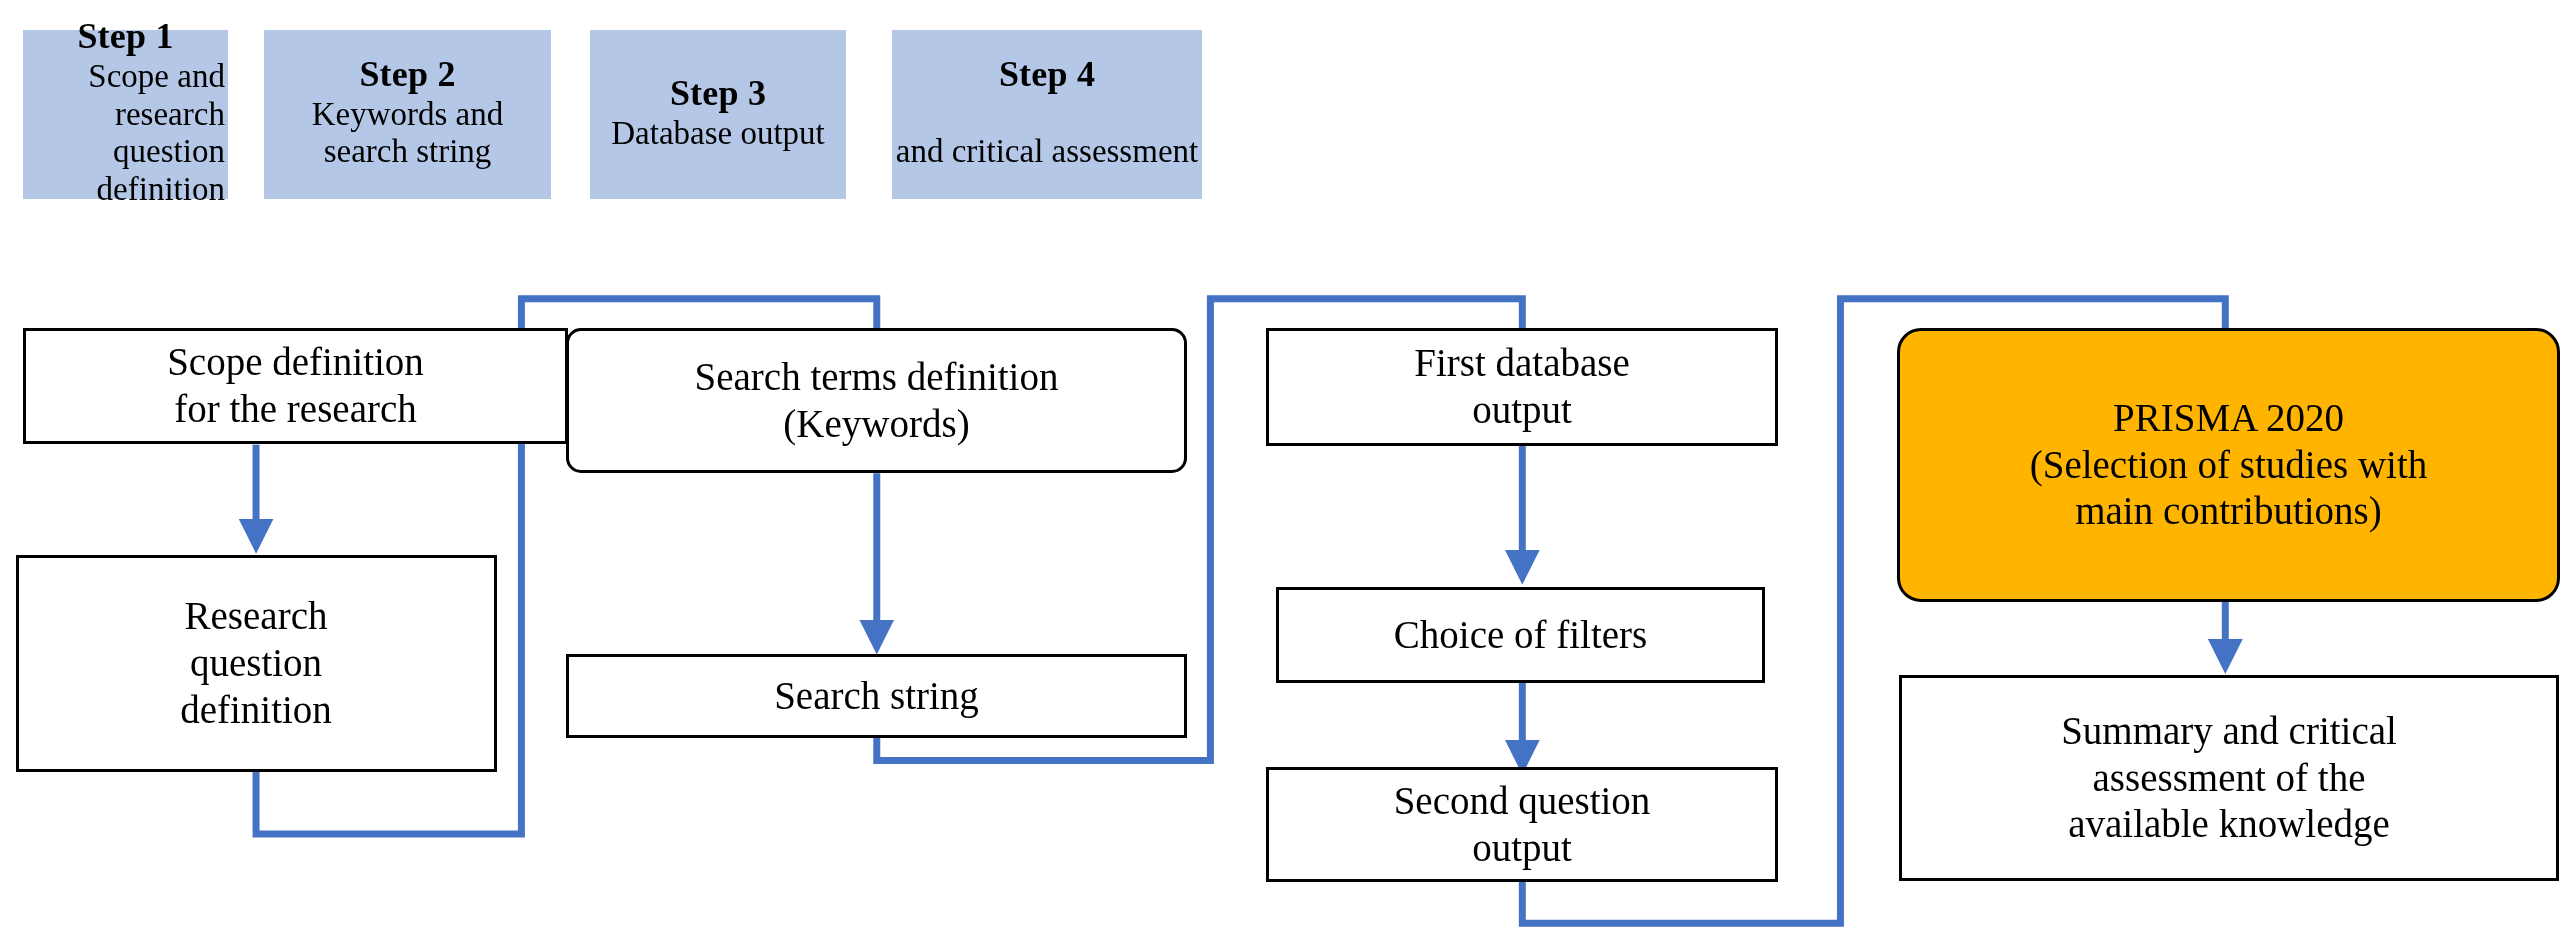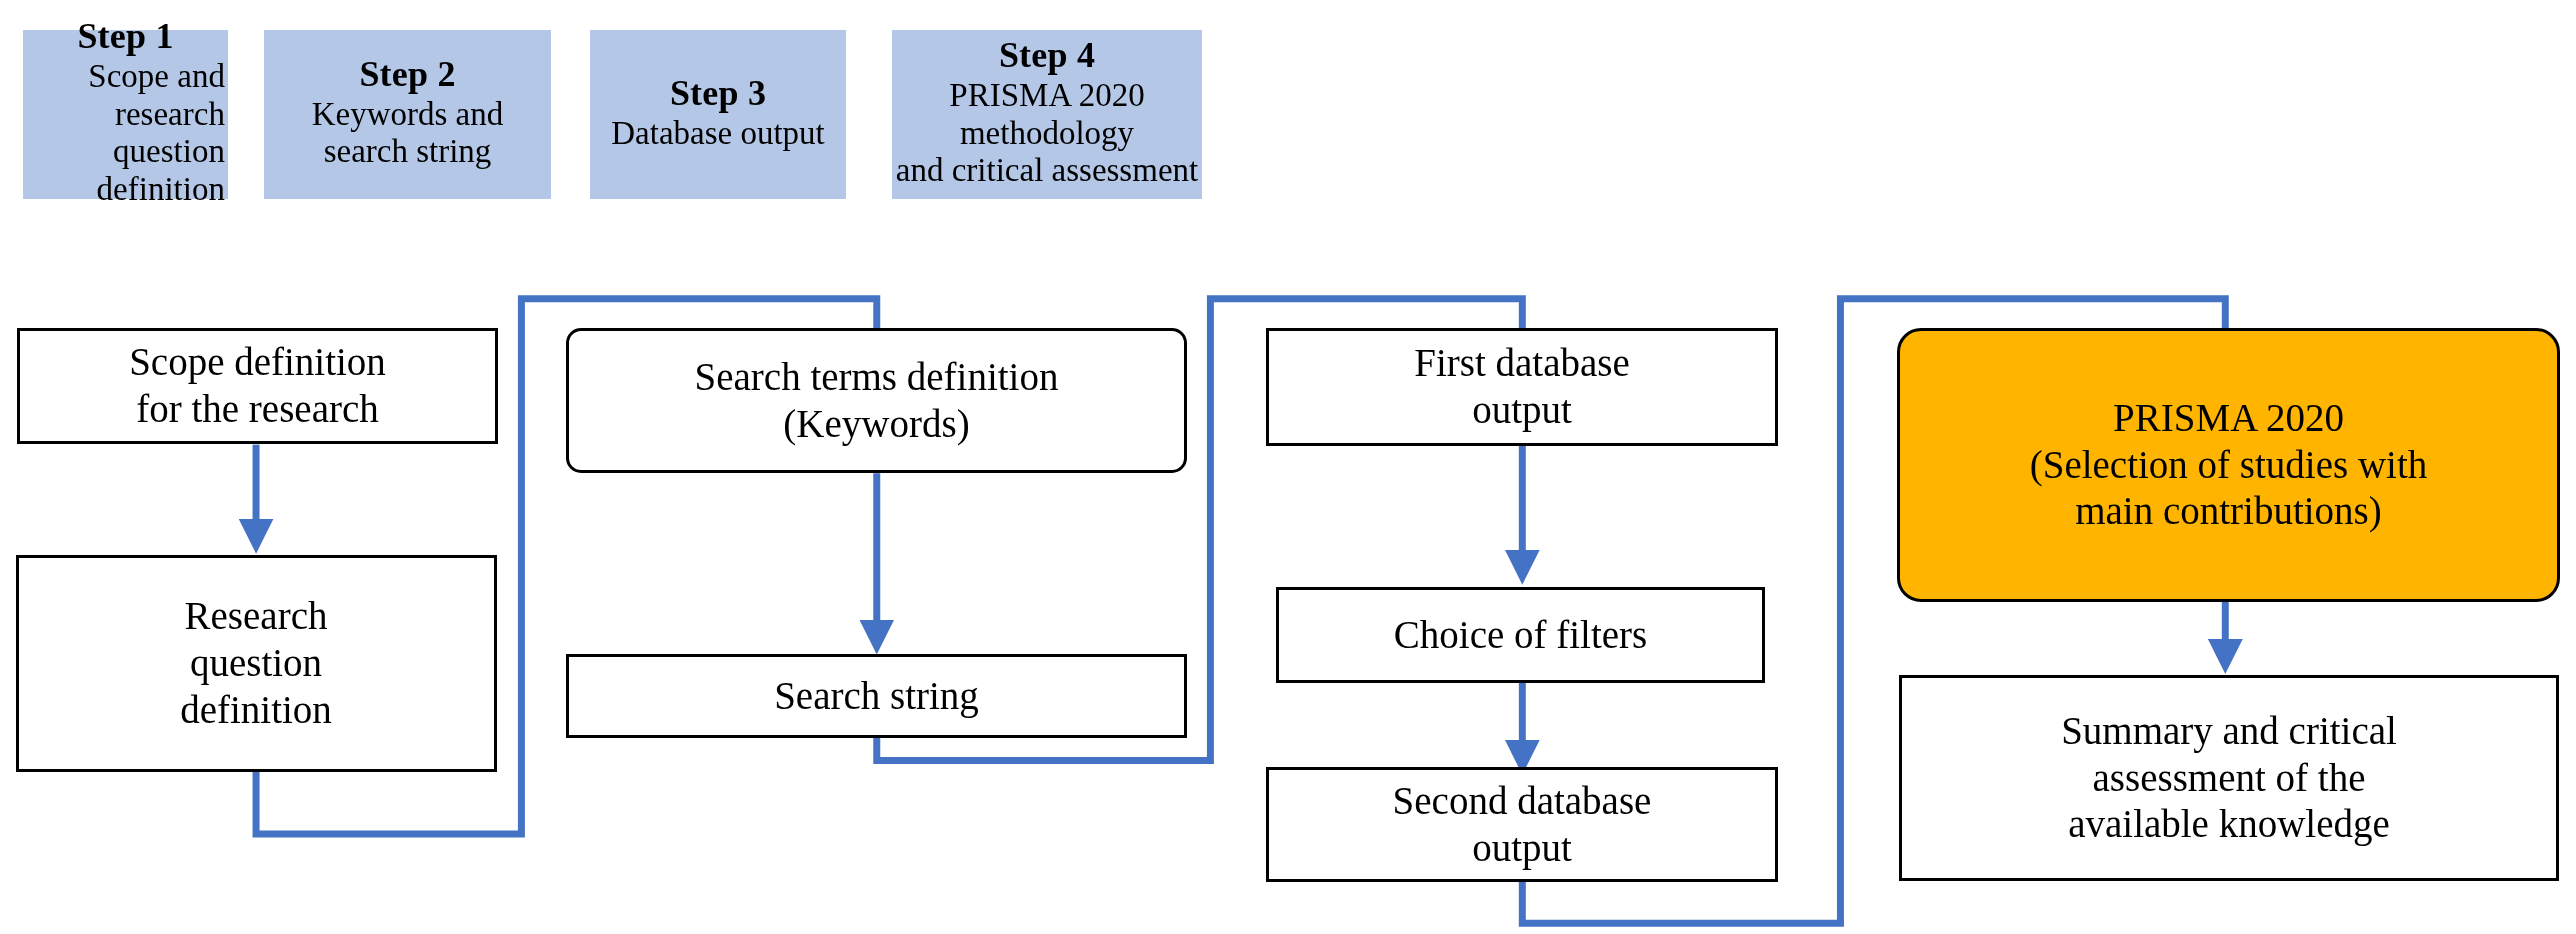--- a/index.html
+++ b/index.html
@@ -116,26 +116,26 @@
   <div class="step-header" style="left:590px; top:29.5px; width:256px; height:169px; background:#B4C7E7;">
     <div class="step-title">Step 3</div>
     <div class="step-sub">
       <span>Database output</span>
     </div>
   </div>
 
   <div class="step-header" style="left:892px; top:29.5px; width:310px; height:169px; background:#B4C7E7;">
     <div class="step-title">Step 4</div>
     <div class="step-sub">
-      <span>PRISMA 2020 methodology</span><br>
+      <br>
       <span>and critical assessment</span>
     </div>
   </div>
 
-  <div class="node" style="left:17px; top:328px; width:481px; height:116px;">
+  <div class="node" style="left:23px; top:328px; width:545px; height:116px;">
     <span class="node-label">
       <span>Scope definition</span><br>
       <span>for the research</span>
     </span>
   </div>
 
   <div class="node" style="left:15.5px; top:555px; width:481px; height:217px;font-family:Liberation Serif, serif;">
     <span class="node-label">
       <span>Research</span><br>
       <span>question</span><br>
@@ -160,21 +160,21 @@
       <span>output</span>
     </span>
   </div>
 
   <div class="node" style="left:1276px; top:587px; width:489px; height:96px;">
     <span class="node-label">Choice of filters</span>
   </div>
 
   <div class="node" style="left:1266px; top:767px; width:512px; height:115px;">
     <span class="node-label">
-      <span>Second database</span><br>
+      <span>Second question</span><br>
       <span>output</span>
     </span>
   </div>
 
   <div class="node highlight" style="left:1897px; top:328px; width:663px; height:274px;border-radius:24px;">
     <span class="node-label">
       <span>PRISMA 2020</span><br>
       <span>(Selection of studies with</span><br>
       <span>main contributions)</span>
     </span>

